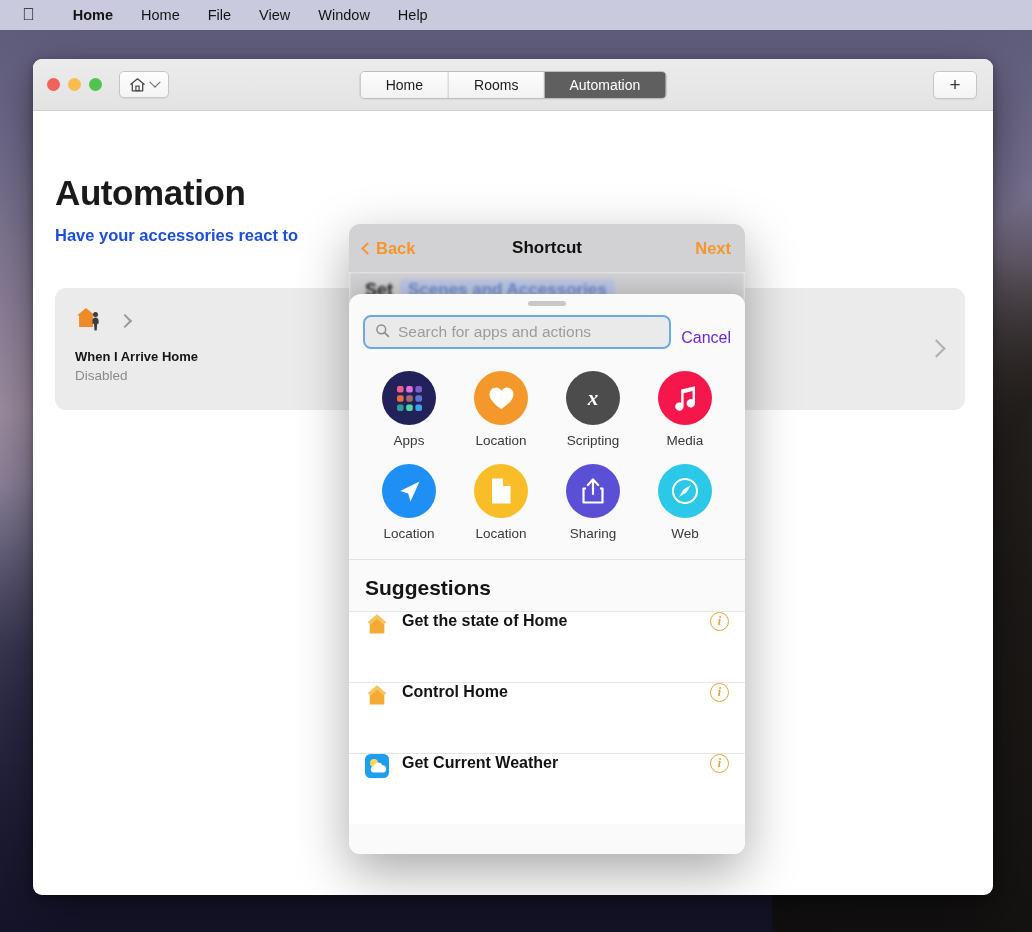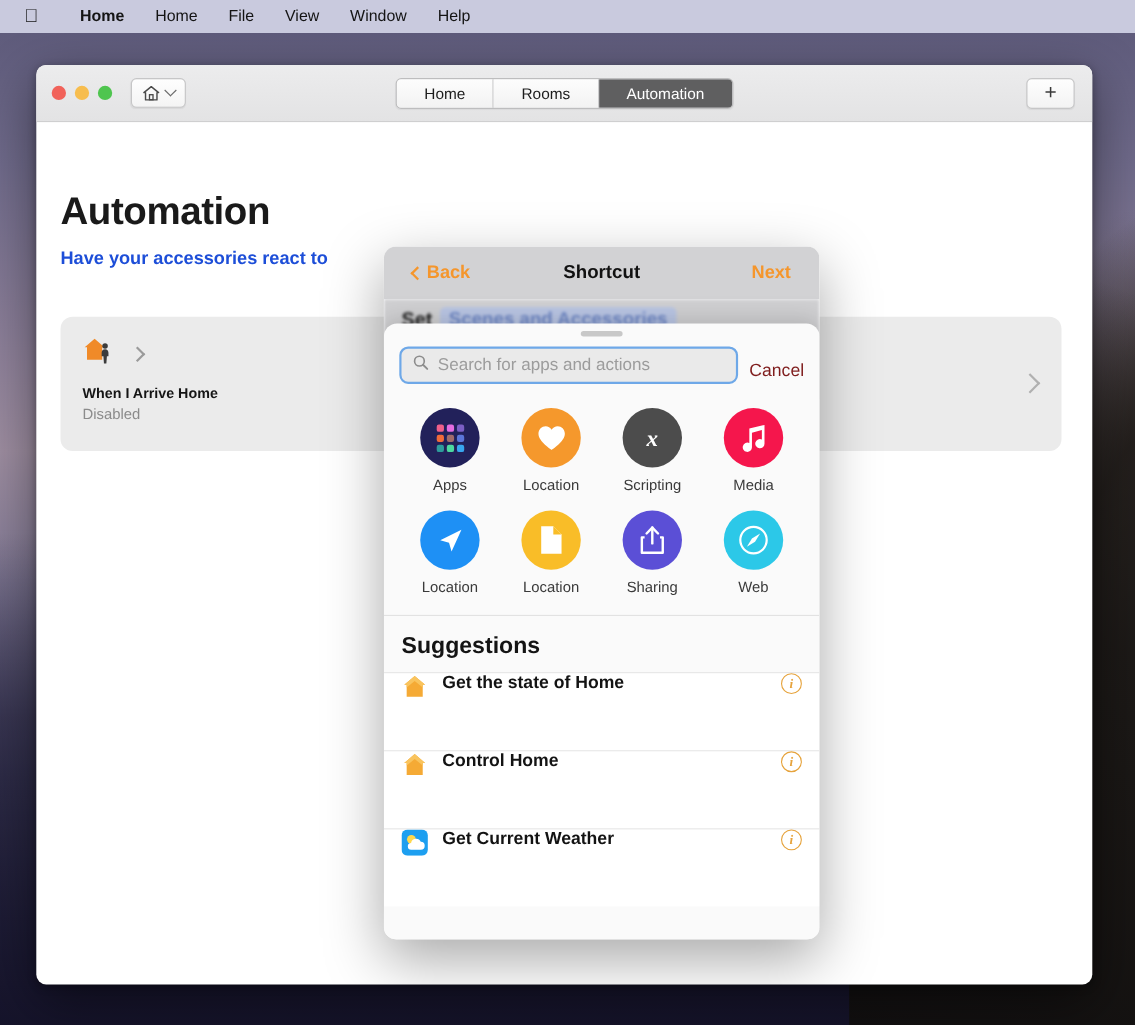--- a/index.html
+++ b/index.html
@@ -137,21 +137,21 @@
     width: 396px; height: 630px;
     border-radius: 11px;
     overflow: hidden;
     background: #fff;
     box-shadow: 0 18px 52px rgba(0,0,0,0.34);
     z-index: 30;
   }
   #modal-nav {
     height: 48px; background: #d2d2d4;
     display: flex; align-items: center; justify-content: space-between;
-    padding: 0 26px;
+    padding: 0 14px;
     position: relative;
   }
   #modal-nav .back { display: flex; align-items: center; gap: 4px; color: #f5962c; font-size: 16.5px; font-weight: 600; }
   .chev-l { width: 9px; height: 9px; border-left: 2.4px solid #f5962c; border-bottom: 2.4px solid #f5962c; transform: rotate(45deg); }
   #modal-title { font-size: 17px; font-weight: 700; color: #111; position: absolute; left: 50%; transform: translateX(-50%); }
   #modal-next { color: #f5962c; font-size: 16.5px; font-weight: 700; }
 
   #modal-body-blur {
     height: 32px; background: #cfcfd1;
     display: flex; align-items: center; gap: 7px;
@@ -182,21 +182,21 @@
     background: #eaeaea; border-radius: 8px;
     border: 2.5px solid #6ea8e8;
     display: flex; align-items: center; gap: 8px;
     padding: 12px 10px;
   }
   #search-input {
     flex: 1; border: none; outline: none; background: transparent;
     font-size: 15.5px; color: #222; font-family: inherit;
   }
   #search-input::placeholder { color: #9c9c9c; }
-  #cancel-btn { color: #7f1d1d; font-size: 16px; margin-top: 12px; }
+  #cancel-btn { color: #6d28d9; font-size: 16px; margin-top: 12px; }
 
   #cats {
     background: #fafafa;
     padding: 8px 14px 18px 14px;
     display: grid; grid-template-columns: repeat(4,1fr);
     row-gap: 16px;
     border-bottom: 1px solid #e2e2e2;
   }
   .cat { display: flex; flex-direction: column; align-items: center; gap: 8px; }
   .cat-ic { width: 54px; height: 54px; border-radius: 50%; display: flex; align-items: center; justify-content: center; }

